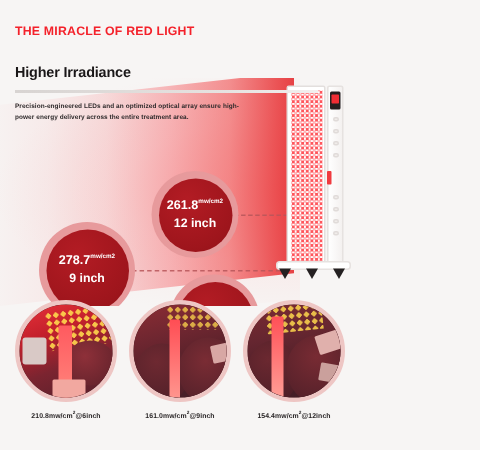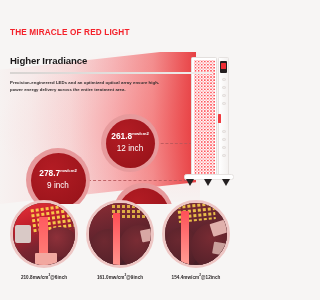--- a/index.html
+++ b/index.html
@@ -5,21 +5,21 @@
   * { margin:0; padding:0; box-sizing:border-box; }
   html,body { width:240px; height:300px; }
   body {
     font-family:"Liberation Sans", sans-serif;
     background:#f7f5f4;
     position:relative;
     overflow:hidden;
   }
 
   
-  .header { padding:28px 10px 0 10px; position:relative; z-index:40; }
+  .header { padding:16px 10px 0 10px; position:relative; z-index:40; }
   .eyebrow {
     color:#f4212a;
     font-size:8.2px;
     font-weight:bold;
     letter-spacing:0.15px;
     text-transform:uppercase;
   }
   .subhead {
     color:#1a1718;
     font-size:9.6px;
@@ -152,21 +152,21 @@
     width:calc(100% - 9px); height:calc(100% - 9px);
     border-radius:50%;
     background:radial-gradient(circle at 38% 30%, #b31c24 0%, #9e151c 70%, #911016 100%);
     display:flex; flex-direction:column;
     align-items:center; justify-content:center;
     color:#ffffff;
     line-height:1.05;
   }
   .b-val { font-size:8.4px; font-weight:bold; white-space:nowrap; }
   .b-unit { font-size:4.2px; font-weight:bold; vertical-align:super; }
-  .b-dist { font-size:8.2px; font-weight:normal; margin-top:4px;text-align:center; }
+  .b-dist { font-size:8.2px; font-weight:bold; margin-top:4px;text-align:center; }
 
   #bubble-12 { left:101px; top:62px; width:58px; height:58px; }
   #bubble-9  { left:26px;  top:96px; width:64px; height:64px; }
   #bubble-6  { left:113px; top:131px; width:60px; height:60px; }
 
   
   .gallery {
     position:absolute; left:0; top:200px;
     width:240px; height:100px;
     display:flex; justify-content:space-around; align-items:flex-start;

